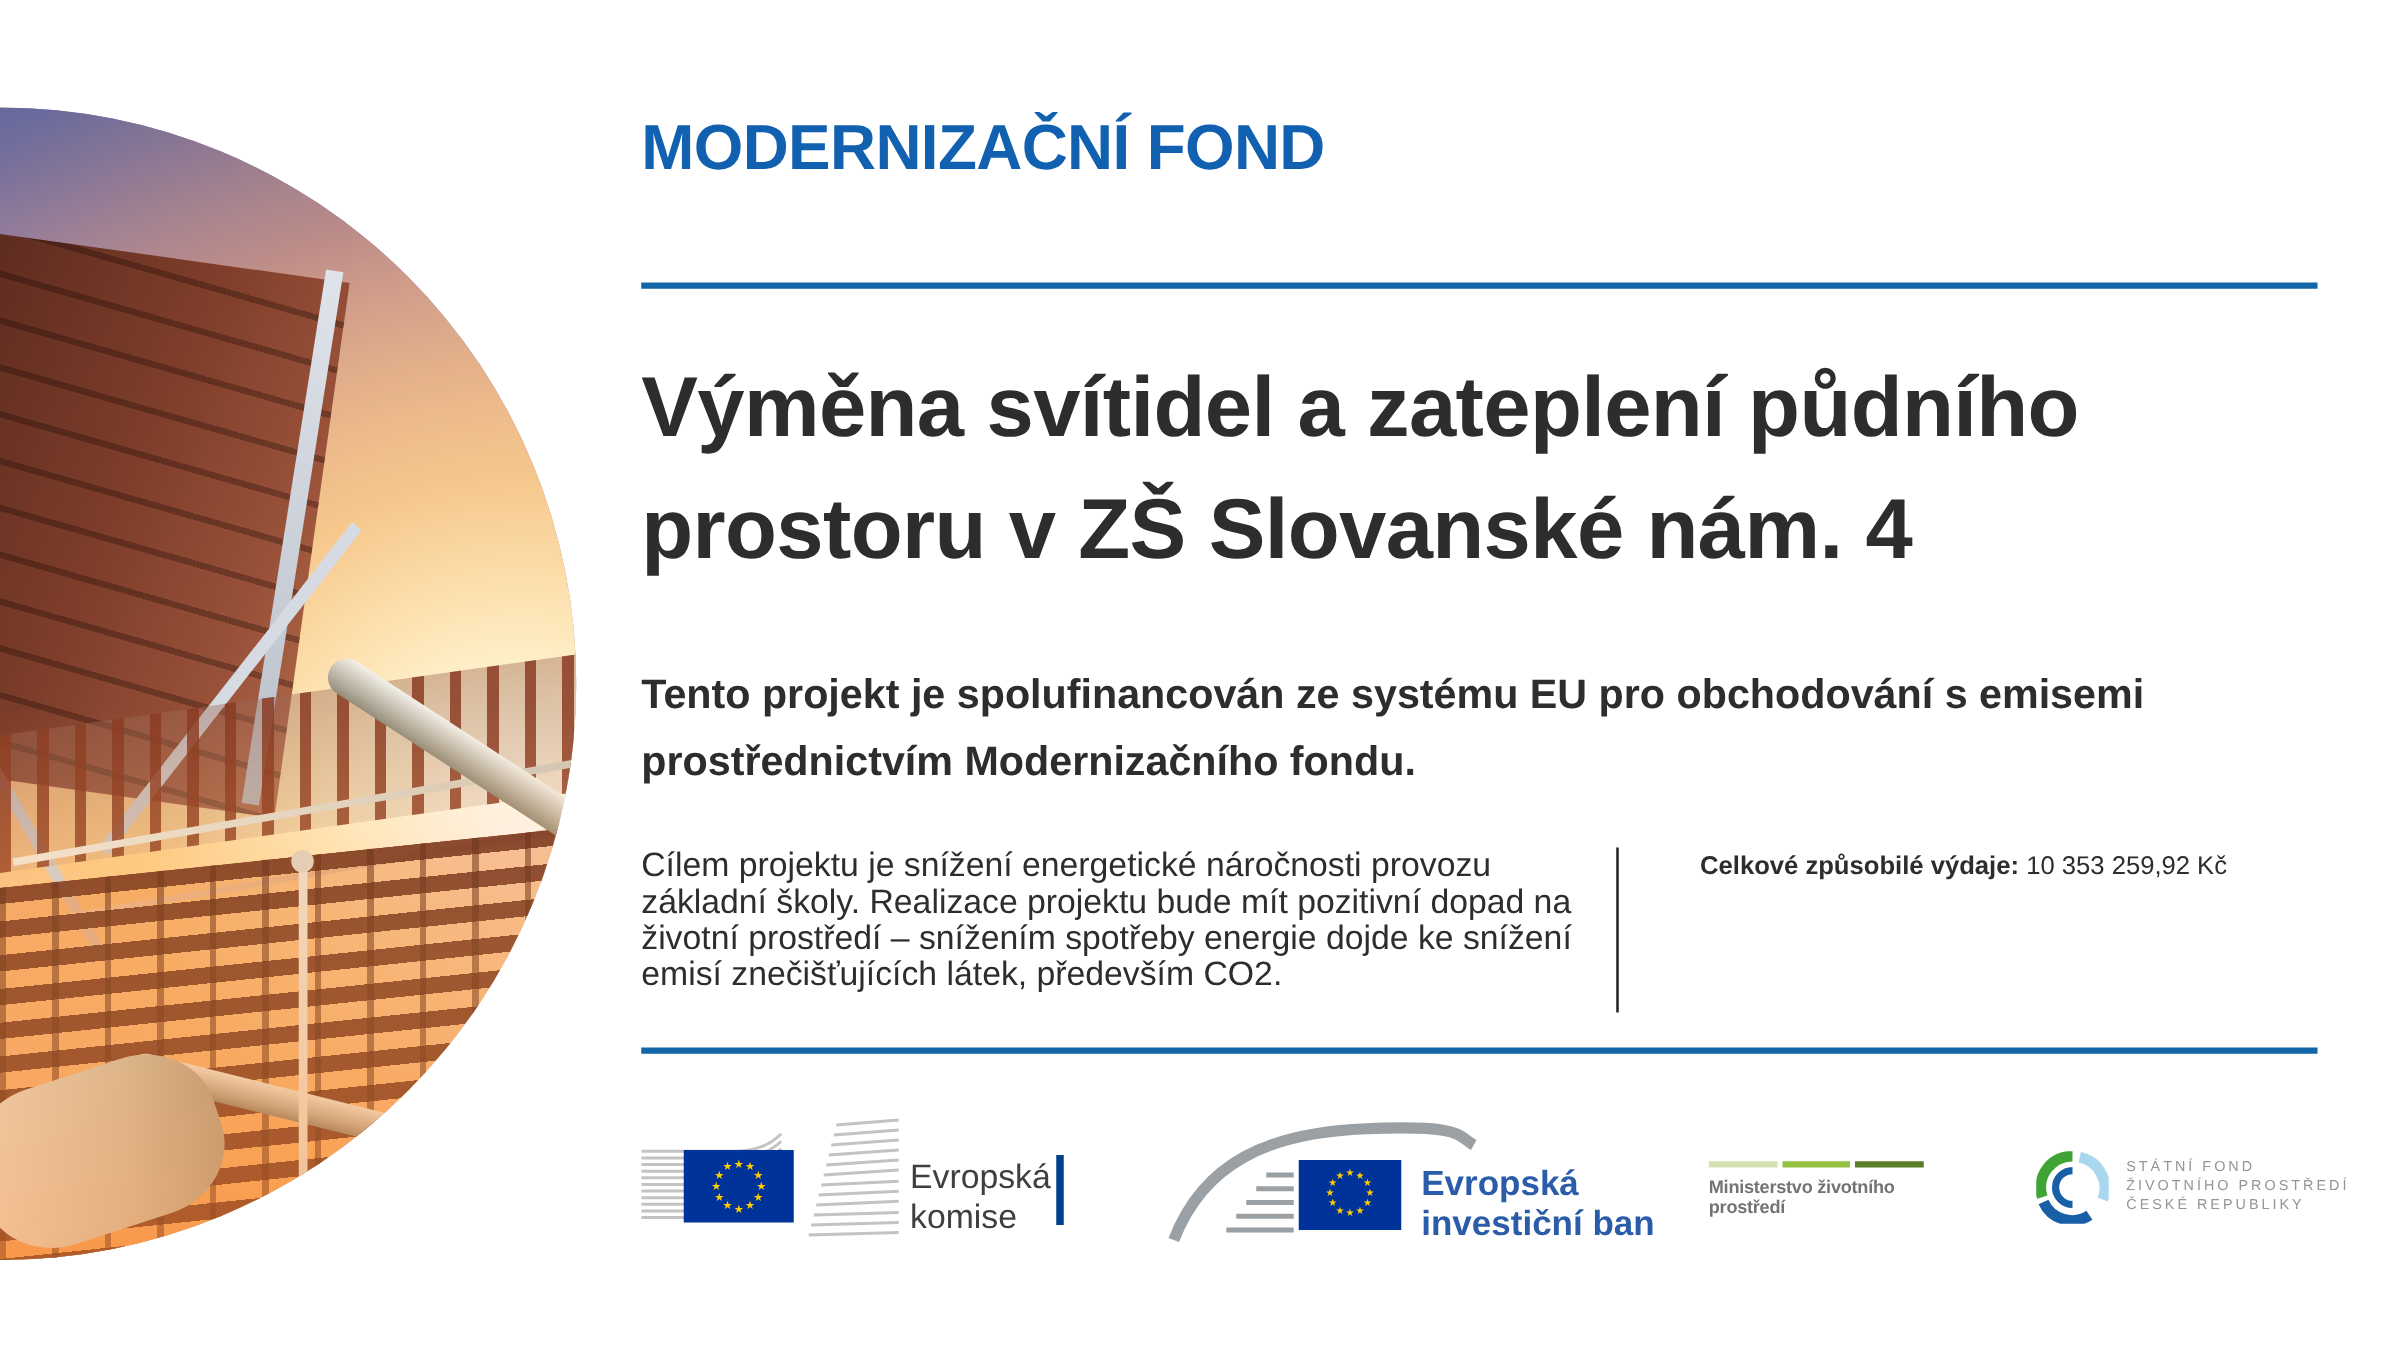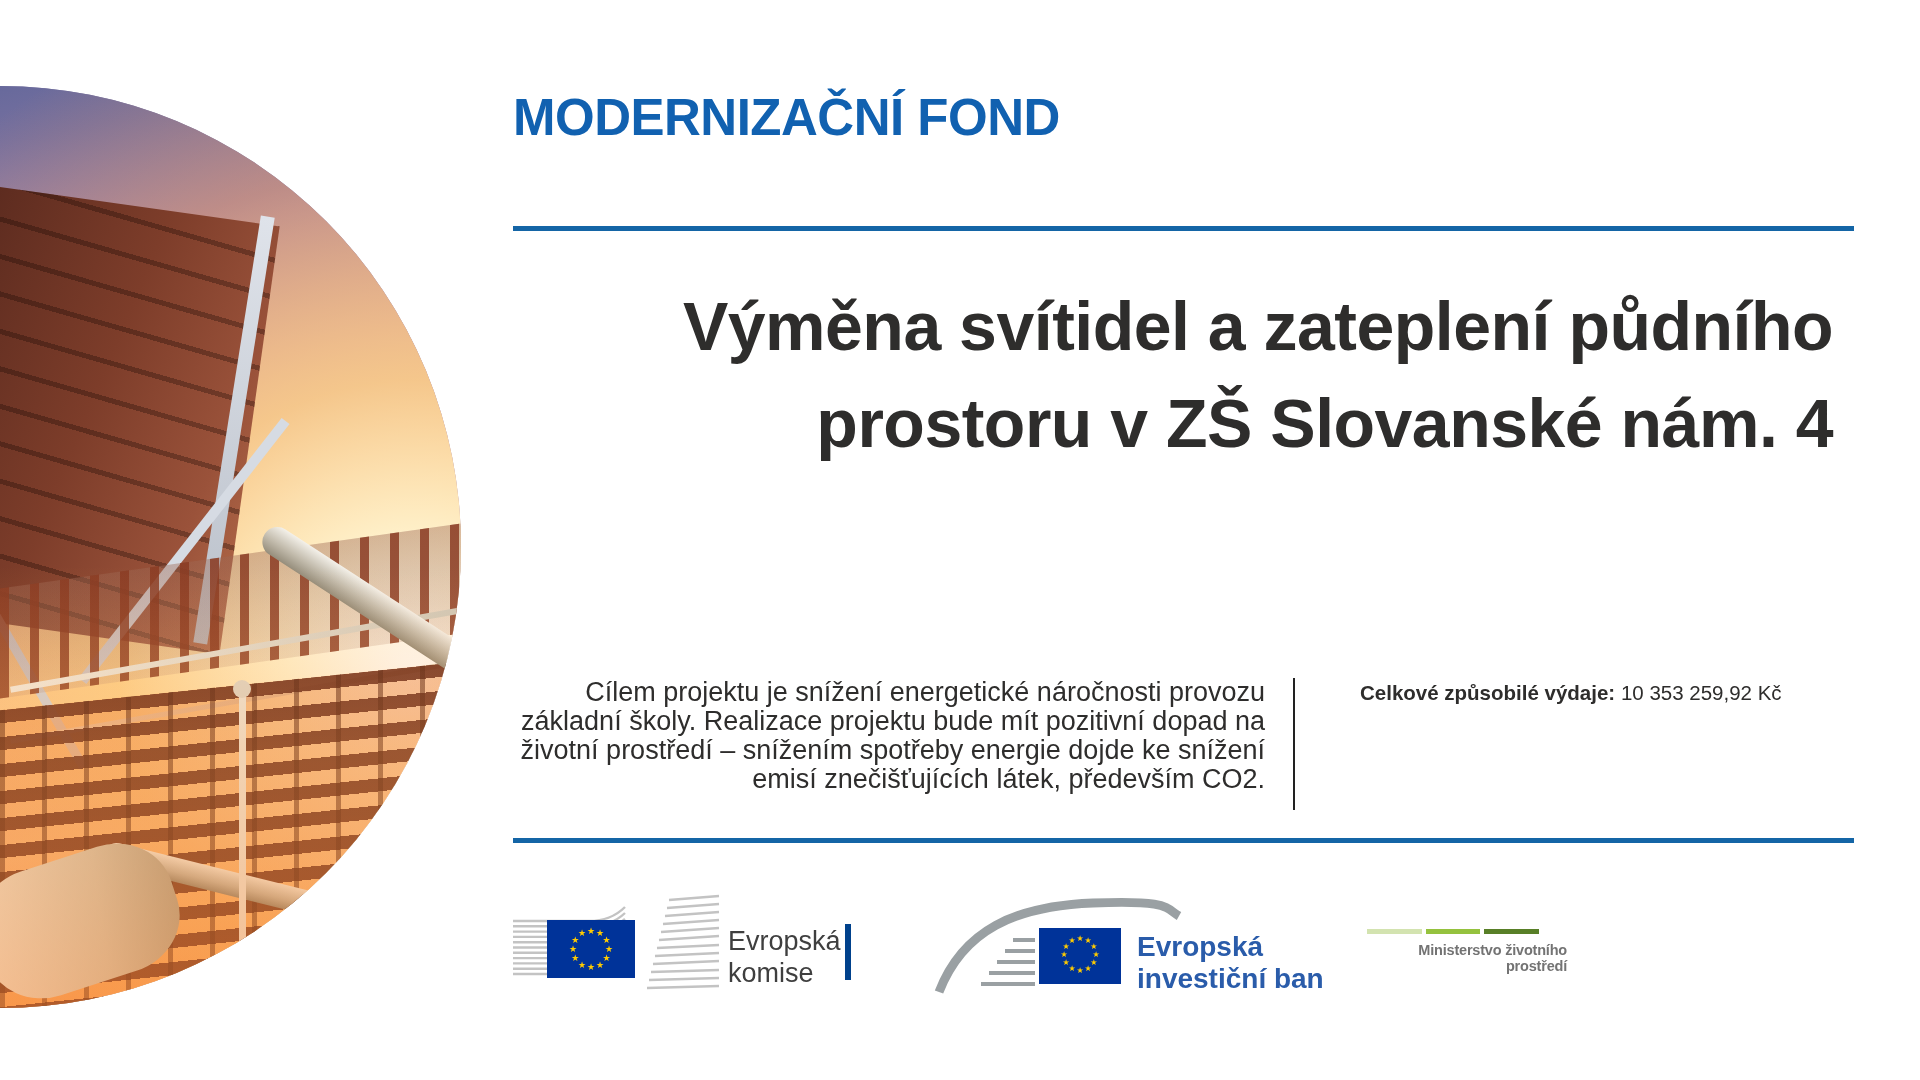--- a/index.html
+++ b/index.html
@@ -1,18 +1,18 @@
 <!DOCTYPE html>
 <html><head>
 <meta charset="utf-8">
 <style>
   html,body{margin:0;padding:0;}
   body{width:1920px;height:1080px;background:#ffffff;font-family:"Liberation Sans",sans-serif;position:relative;overflow:hidden;}
 
-  .stage{position:absolute;inset:0;width:1920px;height:1080px;background:#fff;text-align:right;}
+  .stage{position:absolute;inset:0;width:1920px;height:1080px;background:#fff;}
 
   
   .photo{position:absolute;left:-461px;top:86px;width:922px;height:922px;border-radius:50%;overflow:hidden;background:#8d86ab;}
   .photo > div{position:absolute;}
   .ph-sky{inset:0;background:linear-gradient(168deg,#4d5e96 0%,#77709f 14%,#a487ae 26%,#cb9cab 38%,#e7b1a5 50%,#f6cda6 60%,#fde8cd 70%,#fff6e3 78%,#ffce8e 88%,#f7a050 100%);}
   .ph-glow{inset:0;background:radial-gradient(circle at 95% 64%,#ffffff 0%,#fff3cf 12%,rgba(255,210,130,.75) 28%,rgba(255,160,70,.35) 48%,rgba(255,160,70,0) 66%);}
   .ph-panel{left:420px;top:118px;width:292px;height:432px;transform:rotate(8deg);background:linear-gradient(105deg,#5c2b1f,#7d3d2a 45%,#9a523a 80%,#b06848);}
   .ph-panel-stripes{left:420px;top:118px;width:292px;height:432px;transform:rotate(8deg);background:repeating-linear-gradient(8deg,rgba(20,5,0,.30) 0 5px,rgba(0,0,0,0) 5px 36px);}
   .ph-frame-right{left:688px;top:128px;width:14px;height:432px;background:linear-gradient(#dfe3ea,#b9bfc9);transform:rotate(9deg);}
   .ph-frame-diag{left:640px;top:300px;width:10px;height:330px;background:#d6dbe3;transform:rotate(38deg);}
@@ -97,20 +97,21 @@
   </div>
 
   <div class="brand">
     <div class="brand-title">MODERNIZAČNÍ FOND</div>
   </div>
 
   <div class="rule rule-top"></div>
 
   <h1 class="headline" style="margin:0;">Výměna svítidel a zateplení půdního prostoru v ZŠ Slovanské nám. 4</h1>
 
+  <div class="cofin">Tento projekt je spolufinancován ze systému EU pro obchodování s emisemi prostřednictvím Modernizačního fondu.</div>
 
   <div class="inforow">
     <div class="desc">Cílem projektu je snížení energetické náročnosti provozu základní školy. Realizace projektu bude mít pozitivní dopad na životní prostředí – snížením spotřeby energie dojde ke snížení emisí znečišťujících látek, především CO2.</div>
     <div class="vdivider"></div>
     <div class="fin">
       <p><span class="lbl">Celkové způsobilé výdaje:</span> <span>10 353 259,92 Kč</span></p>
     </div>
   </div>
 
   <div class="rule rule-bottom"></div>
@@ -197,15 +198,28 @@
 
     <div class="logo-mzp">
       <div class="mzp-bar">
         <span class="mzp-g1"></span>
         <span class="mzp-g2"></span>
         <span class="mzp-g3"></span>
       </div>
       <div class="mzp-name">Ministerstvo životního prostředí</div>
     </div>
 
+    <div class="logo-sfzp">
+      <svg width="58" height="58" viewBox="0 0 60 60">
+        <path d="M30 4 A26 26 0 0 0 5 38" stroke="#3fa435" stroke-width="9" fill="none"></path>
+        <path d="M6 42 A26 26 0 0 0 44 53" stroke="#185fa8" stroke-width="9" fill="none"></path>
+        <path d="M36 5 A26 26 0 0 1 55 40" stroke="#a9d7ef" stroke-width="9" fill="none"></path>
+        <path d="M30 16 A14 14 0 1 0 30 44" stroke="#185fa8" stroke-width="6" fill="none"></path>
+      </svg>
+      <div class="sfzp-text">
+        <div>STÁTNÍ FOND</div>
+        <div>ŽIVOTNÍHO PROSTŘEDÍ</div>
+        <div>ČESKÉ REPUBLIKY</div>
+      </div>
+    </div>
 
   </div>
 </div>
 
 </body></html>

